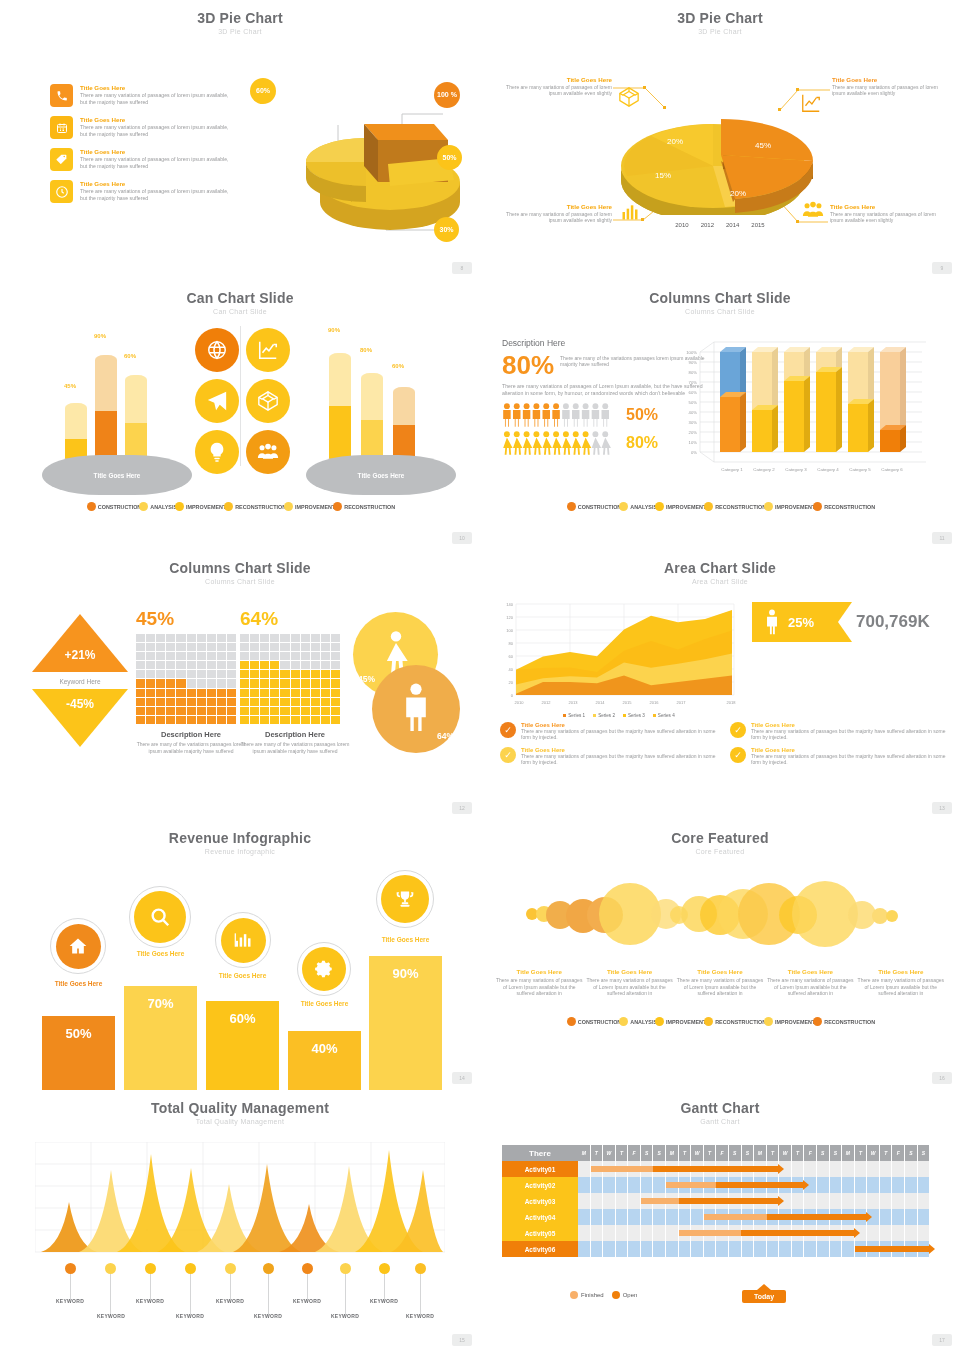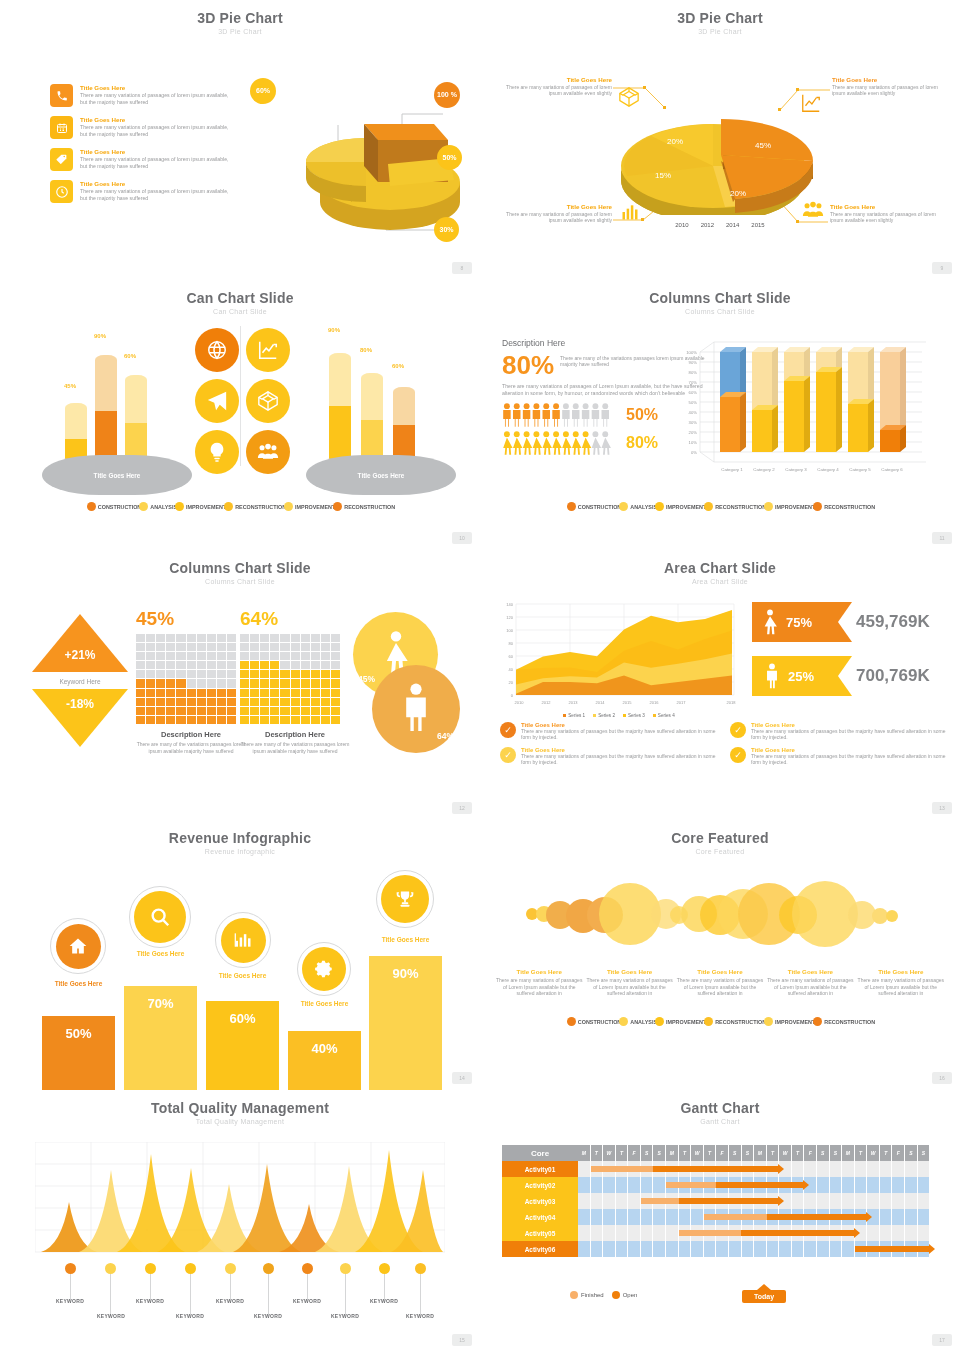--- a/index.html
+++ b/index.html
@@ -664,21 +664,21 @@
     <div class="s-sub">Columns Chart Slide</div>
 
     <div style="position:absolute; left:32px; top:64px; width:96px; text-align:center;">
       <div style="position:relative;">
         <div class="tri-up"></div>
         <div style="position:absolute; left:0; right:0; top:34px; color:#fff; font-size:12px; font-weight:bold;">+21%</div>
       </div>
       <div style="font-size:6.5px; color:#9a9b9d; margin:6px 0 4px;">Keyword Here</div>
       <div style="position:relative;">
         <div class="tri-dn"></div>
-        <div style="position:absolute; left:0; right:0; top:8px; color:#fff; font-size:12px; font-weight:bold;">-18%</div>
+        <div style="position:absolute; left:0; right:0; top:8px; color:#fff; font-size:12px; font-weight:bold;">-45%</div>
       </div>
     </div>
 
     <div style="position:absolute; left:136px; top:58px; width:110px;">
       <div style="font-size:19px; font-weight:bold; color:#f7941e;">45%</div>
       <div class="wafflebox" id="waffle1" style="margin-top:4px;">
           <i></i>
           <i></i>
           <i></i>
           <i></i>
@@ -963,31 +963,20 @@
       </svg>
       <div style="display:flex; justify-content:center; gap:8px; font-size:4.6px; color:#6d6e71; margin-top:-3px;">
         <span><i style="display:inline-block;width:3px;height:3px;background:#f0871a;margin-right:2px;"></i><span>Series 1</span></span>
         <span><i style="display:inline-block;width:3px;height:3px;background:#fcd34d;margin-right:2px;"></i><span>Series 2</span></span>
         <span><i style="display:inline-block;width:3px;height:3px;background:#fcc419;margin-right:2px;"></i><span>Series 3</span></span>
         <span><i style="display:inline-block;width:3px;height:3px;background:#fbbf24;margin-right:2px;"></i><span>Series 4</span></span>
       </div>
     </div>
 
     <div style="position:absolute; left:272px; top:52px; width:190px;">
-      <div style="display:flex; align-items:center; margin-bottom:14px;">
-        <div class="flag" style="background:#f0871a; width:100px;">
-          <svg width="16" height="26" viewBox="0 0 20 34" fill="#fff" style="margin-left:10px">
-              <circle cx="10" cy="4.5" r="3.8"></circle>
-              <path d="M10 9.5 3 23h4l-.8 10h3l.8-10h2l.8 10h3L15 23h4z"></path>
-            </svg>
-          <span style="font-size:13px; margin-left:8px;">75%</span>
-          <div class="notch"></div>
-        </div>
-        <div style="font-size:17px; font-weight:bold; color:#808285; margin-left:4px;">459,769K</div>
-      </div>
       <div style="display:flex; align-items:center;">
         <div class="flag" style="background:#fcc419; width:100px;">
           <svg width="16" height="26" viewBox="0 0 20 34" fill="#fff" style="margin-left:12px">
               <circle cx="10" cy="4.5" r="3.8"></circle>
               <path d="M3.5 10h13v13h-2.8v10h-2.4V23H9.7v10H7.3V23H3.5z"></path>
             </svg>
           <span style="font-size:13px; margin-left:8px;">25%</span>
           <div class="notch"></div>
         </div>
         <div style="font-size:17px; font-weight:bold; color:#808285; margin-left:4px;">700,769K</div>
@@ -1250,21 +1239,21 @@
     </div>
     <div class="pagebadge">15</div>
   </div>
 
   <div class="slide">
     <div class="s-title">Gantt Chart</div>
     <div class="s-sub">Gantt Chart</div>
 
     <div class="gantt">
       <div class="g-row g-hdr">
-        <div class="g-task">Core</div>
+        <div class="g-task">There</div>
         <div class="g-cells" id="gdays">
             <i>M</i>
             <i>T</i>
             <i>W</i>
             <i>T</i>
             <i>F</i>
             <i>S</i>
             <i>S</i>
             <i>M</i>
             <i>T</i>

